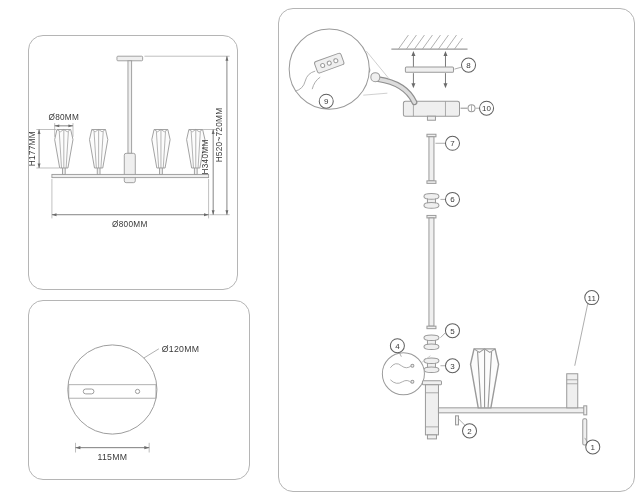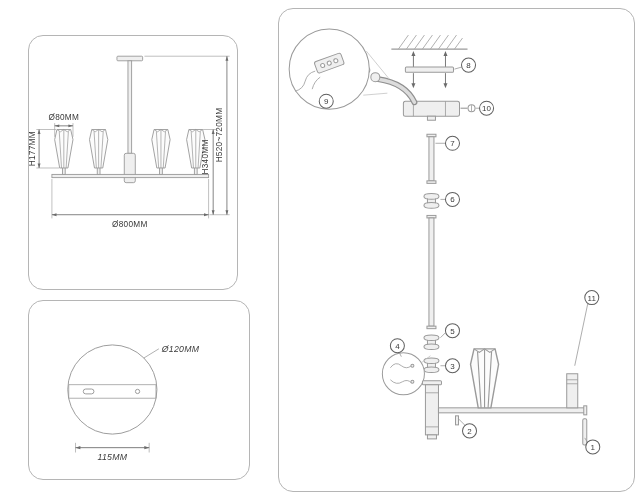--- a/index.html
+++ b/index.html
@@ -1,20 +1,20 @@
 <!DOCTYPE html>
 <html style="--paper: #ffffff; --panel_border: #b5b5b5; --line: #9a9a9a; --fill: #efefef; --dim: #6b6b6b; --text: #3a3a3a;"><head>
 <meta charset="utf-8">
 <style>
   html,body{margin:0;padding:0;background:#fff;}
   body{font-family:"Liberation Sans","DejaVu Sans",sans-serif;}
   .sheet{position:relative;width:643px;height:500px;background:var(--paper,#fff);overflow:hidden;}
   .panel{position:absolute;border:1.5px solid var(--panel_border,#b5b5b5);border-radius:15px;background:#fff;box-sizing:border-box;}
   #panel-front{left:28px;top:35px;width:210px;height:255px;}
-  #panel-top{left:28px;top:300px;width:222px;height:180px;font-style:italic;}
+  #panel-top{left:28px;top:300px;width:222px;height:180px;}
   #panel-assembly{left:278px;top:8px;width:357px;height:484px;}
   .panel svg{display:block;width:100%;height:100%;}
   
   .part{fill:var(--fill,#efefef);stroke:var(--line,#9a9a9a);stroke-width:1;}
   .part-w{fill:#ffffff;stroke:var(--line,#9a9a9a);stroke-width:1;}
   .shade-body{fill:#fcfcfc;stroke:var(--line,#9a9a9a);stroke-width:1;}
   .thin{fill:none;stroke:var(--line,#9a9a9a);stroke-width:0.8;}
   .draw{fill:none;stroke:var(--line,#9a9a9a);stroke-width:1.1;}
   .hatch{stroke:#a8a8a8;stroke-width:0.9;}
   .ext{stroke:#9d9d9d;stroke-width:0.7;}

